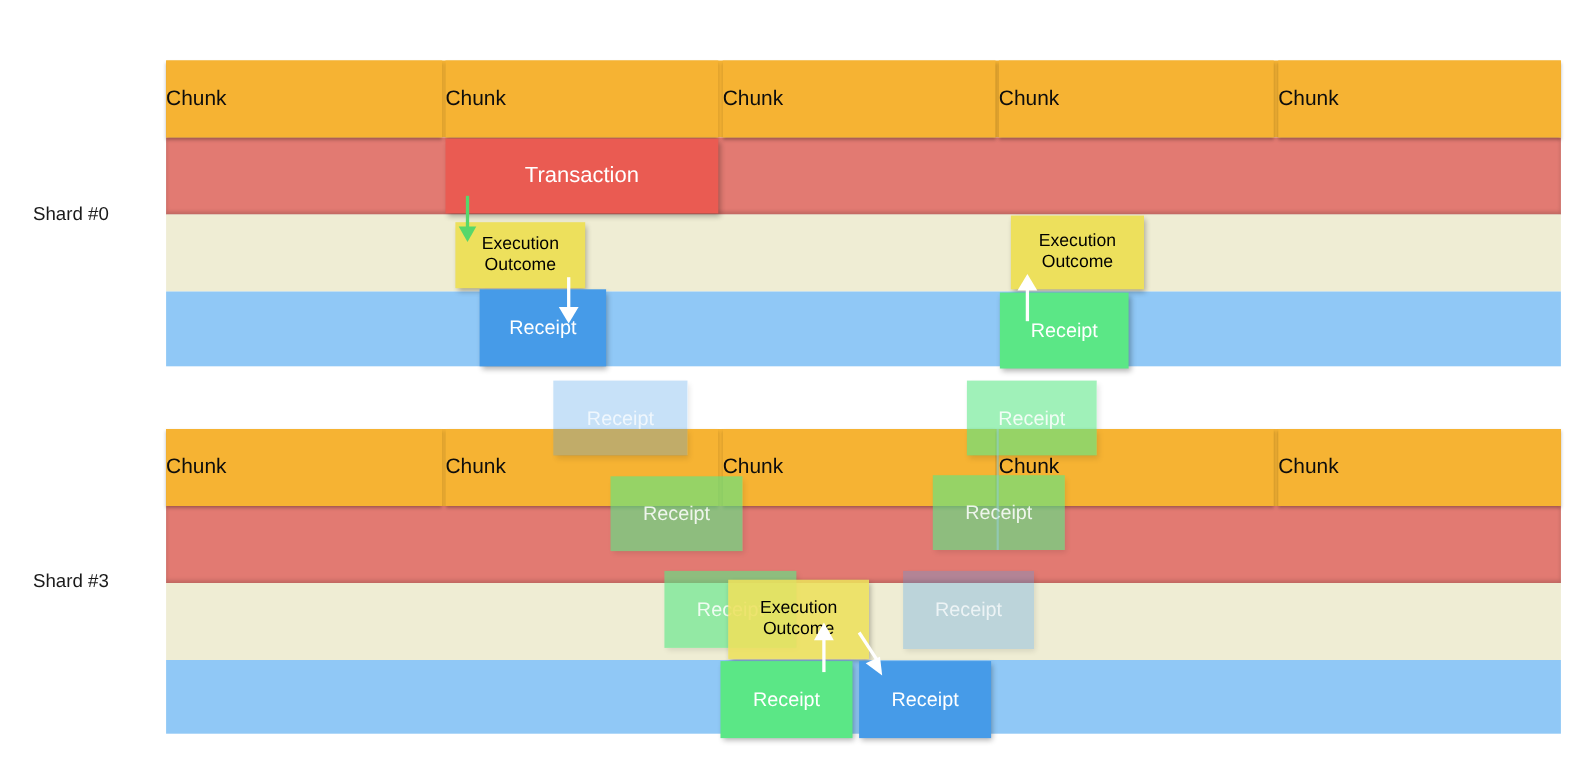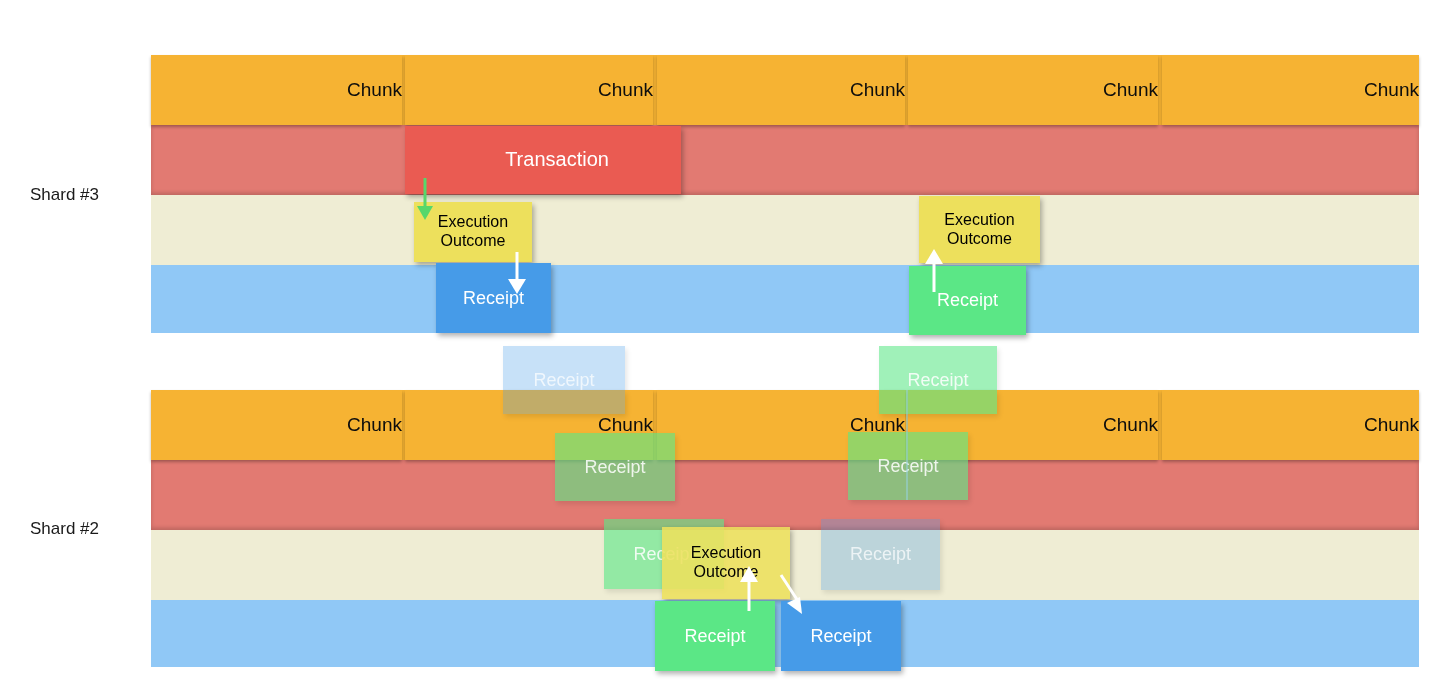--- a/index.html
+++ b/index.html
@@ -14,47 +14,47 @@
   .shard-label{
     position:absolute;font-size:17px;color:#1a1a1a;
     white-space:nowrap;line-height:1;
   }
 
   
   .band{position:absolute;}
 
   
   .chunk{
-    position:absolute;display:flex;align-items:center;justify-content:flex-end;
+    position:absolute;display:flex;align-items:center;justify-content:flex-start;
     font-size:19px;color:#0d0d0d;
     box-shadow:0 2px 3px rgba(0,0,0,.28);
   }
 
   
   .box{
     position:absolute;display:flex;align-items:center;justify-content:center;
     text-align:center;line-height:1.16;
     box-shadow:2px 3px 5px rgba(0,0,0,.30);
   }
-  .box.tx{font-size:20px;color:#ffffff;padding-left:28px;}
+  .box.tx{font-size:20px;color:#ffffff;}
   .box.receipt{font-size:18px;color:#ffffff;text-align:center;}
   .box.outcome{font-size:16px;color:#000000;}
   .box.ghost{box-shadow:2px 3px 5px rgba(0,0,0,.10);}
 
   
   .arrow{position:absolute;overflow:visible;}
   .thinline{position:absolute;}
 </style>
 </head>
 <body>
 
 <div class="stage">
 
   <div>
-    <div class="shard-label" style="left:30px;top:186px;">Shard #3</div>
+    <div class="shard-label" style="left:30px;top:186px;">Shard #0</div>
 
     <div class="band" style="left:151px;top:55px;width:1268px;height:70px;background:#F6B333;"></div>
     <div class="band" style="left:151px;top:125px;width:1268px;height:70px;background:#E27A72;box-shadow:0 -2px 4px rgba(0,0,0,.18) inset;"></div>
     <div class="band" style="left:151px;top:195px;width:1268px;height:70px;background:#EFEDD4;"></div>
     <div class="band" style="left:151px;top:265px;width:1268px;height:68px;background:#90C8F6;"></div>
 
     <div class="chunk" style="left:151px;top:55px;width:251px;height:70px;background:#F6B333;">
       <span>Chunk</span>
     </div>
     <div class="chunk" style="left:405px;top:55px;width:248px;height:70px;background:#F6B333;">
@@ -114,21 +114,21 @@
 
   <div>
 
     <div class="box receipt ghost" style="left:503px;top:346px;width:122px;height:68px;background:rgba(70,155,232,0.30);color:rgba(255,255,255,.72);">
       <span>Receipt</span>
     </div>
     <div class="box receipt ghost" style="left:879px;top:346px;width:118px;height:68px;background:rgba(91,231,134,0.58);color:rgba(255,255,255,.85);">
       <span>Receipt</span>
     </div>
 
-    <div class="shard-label" style="left:30px;top:520px;">Shard #2</div>
+    <div class="shard-label" style="left:30px;top:520px;">Shard #3</div>
 
     <div class="band" style="left:151px;top:390px;width:1268px;height:70px;background:#F6B333;"></div>
     <div class="band" style="left:151px;top:460px;width:1268px;height:70px;background:#E27A72;box-shadow:0 -2px 4px rgba(0,0,0,.18) inset;"></div>
     <div class="band" style="left:151px;top:530px;width:1268px;height:70px;background:#EFEDD4;"></div>
     <div class="band" style="left:151px;top:600px;width:1268px;height:67px;background:#90C8F6;"></div>
 
     <div class="chunk" style="left:151px;top:390px;width:251px;height:70px;background:#F6B333;">
       <span>Chunk</span>
     </div>
     <div class="chunk" style="left:405px;top:390px;width:248px;height:70px;background:#F6B333;">

